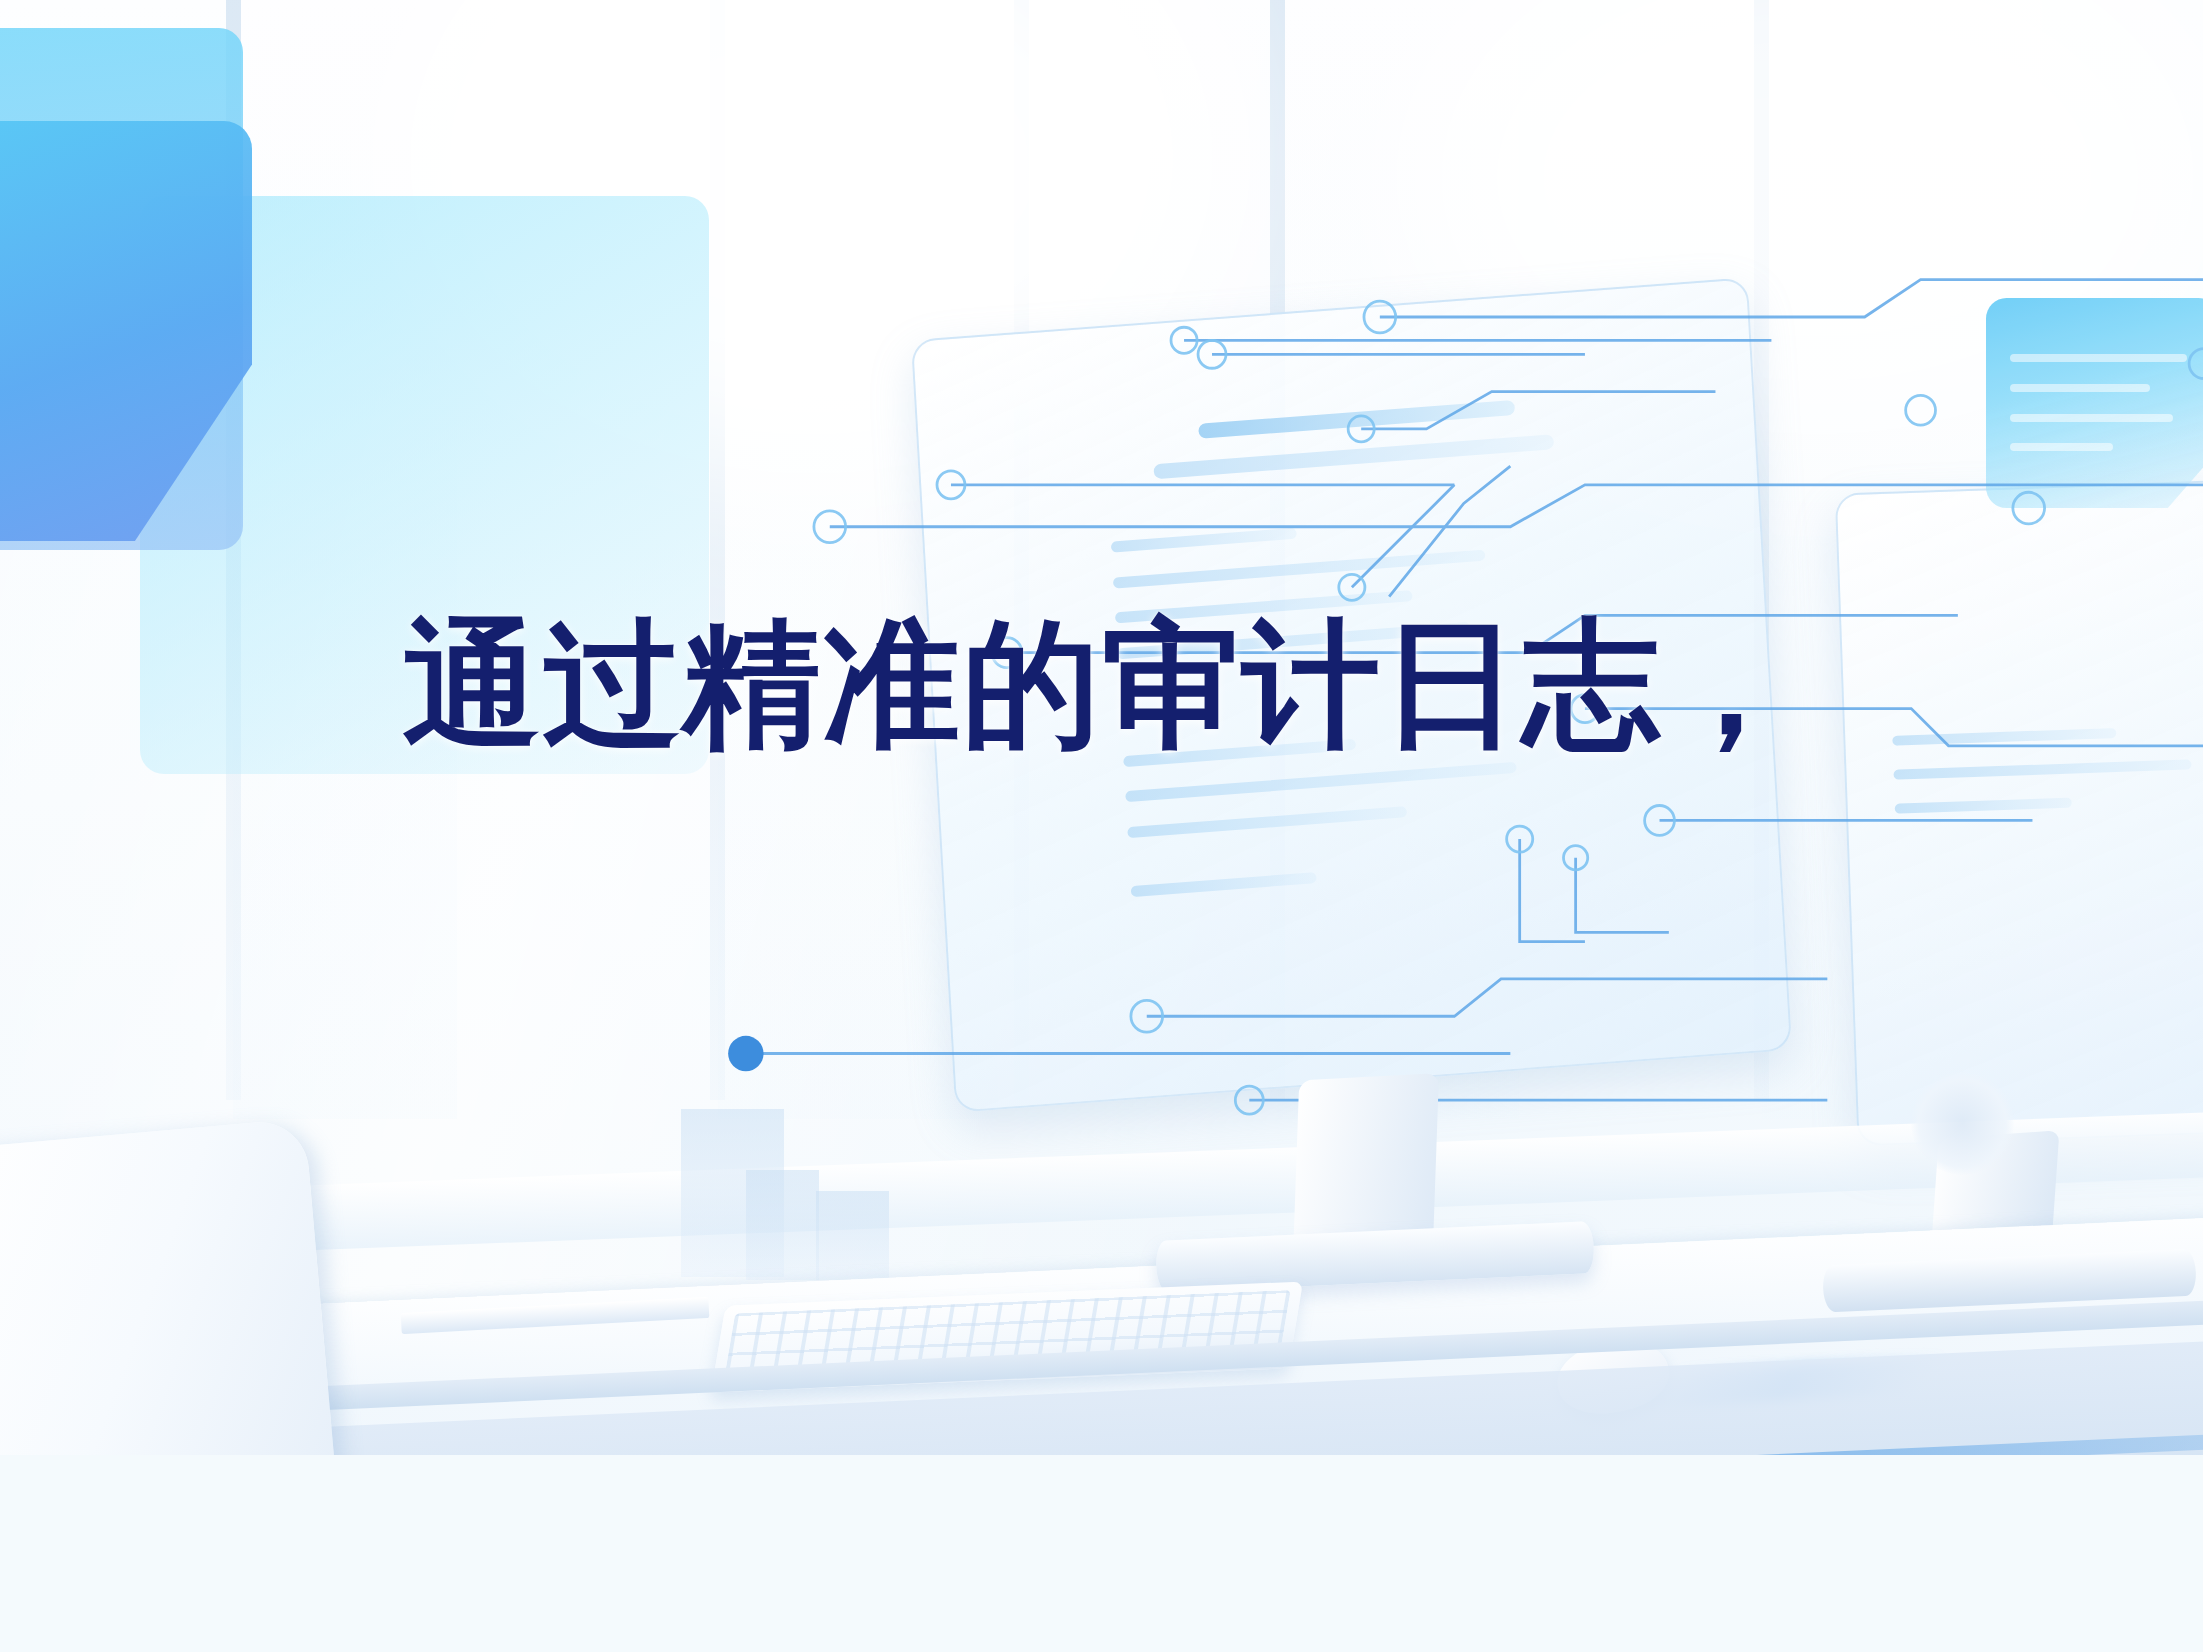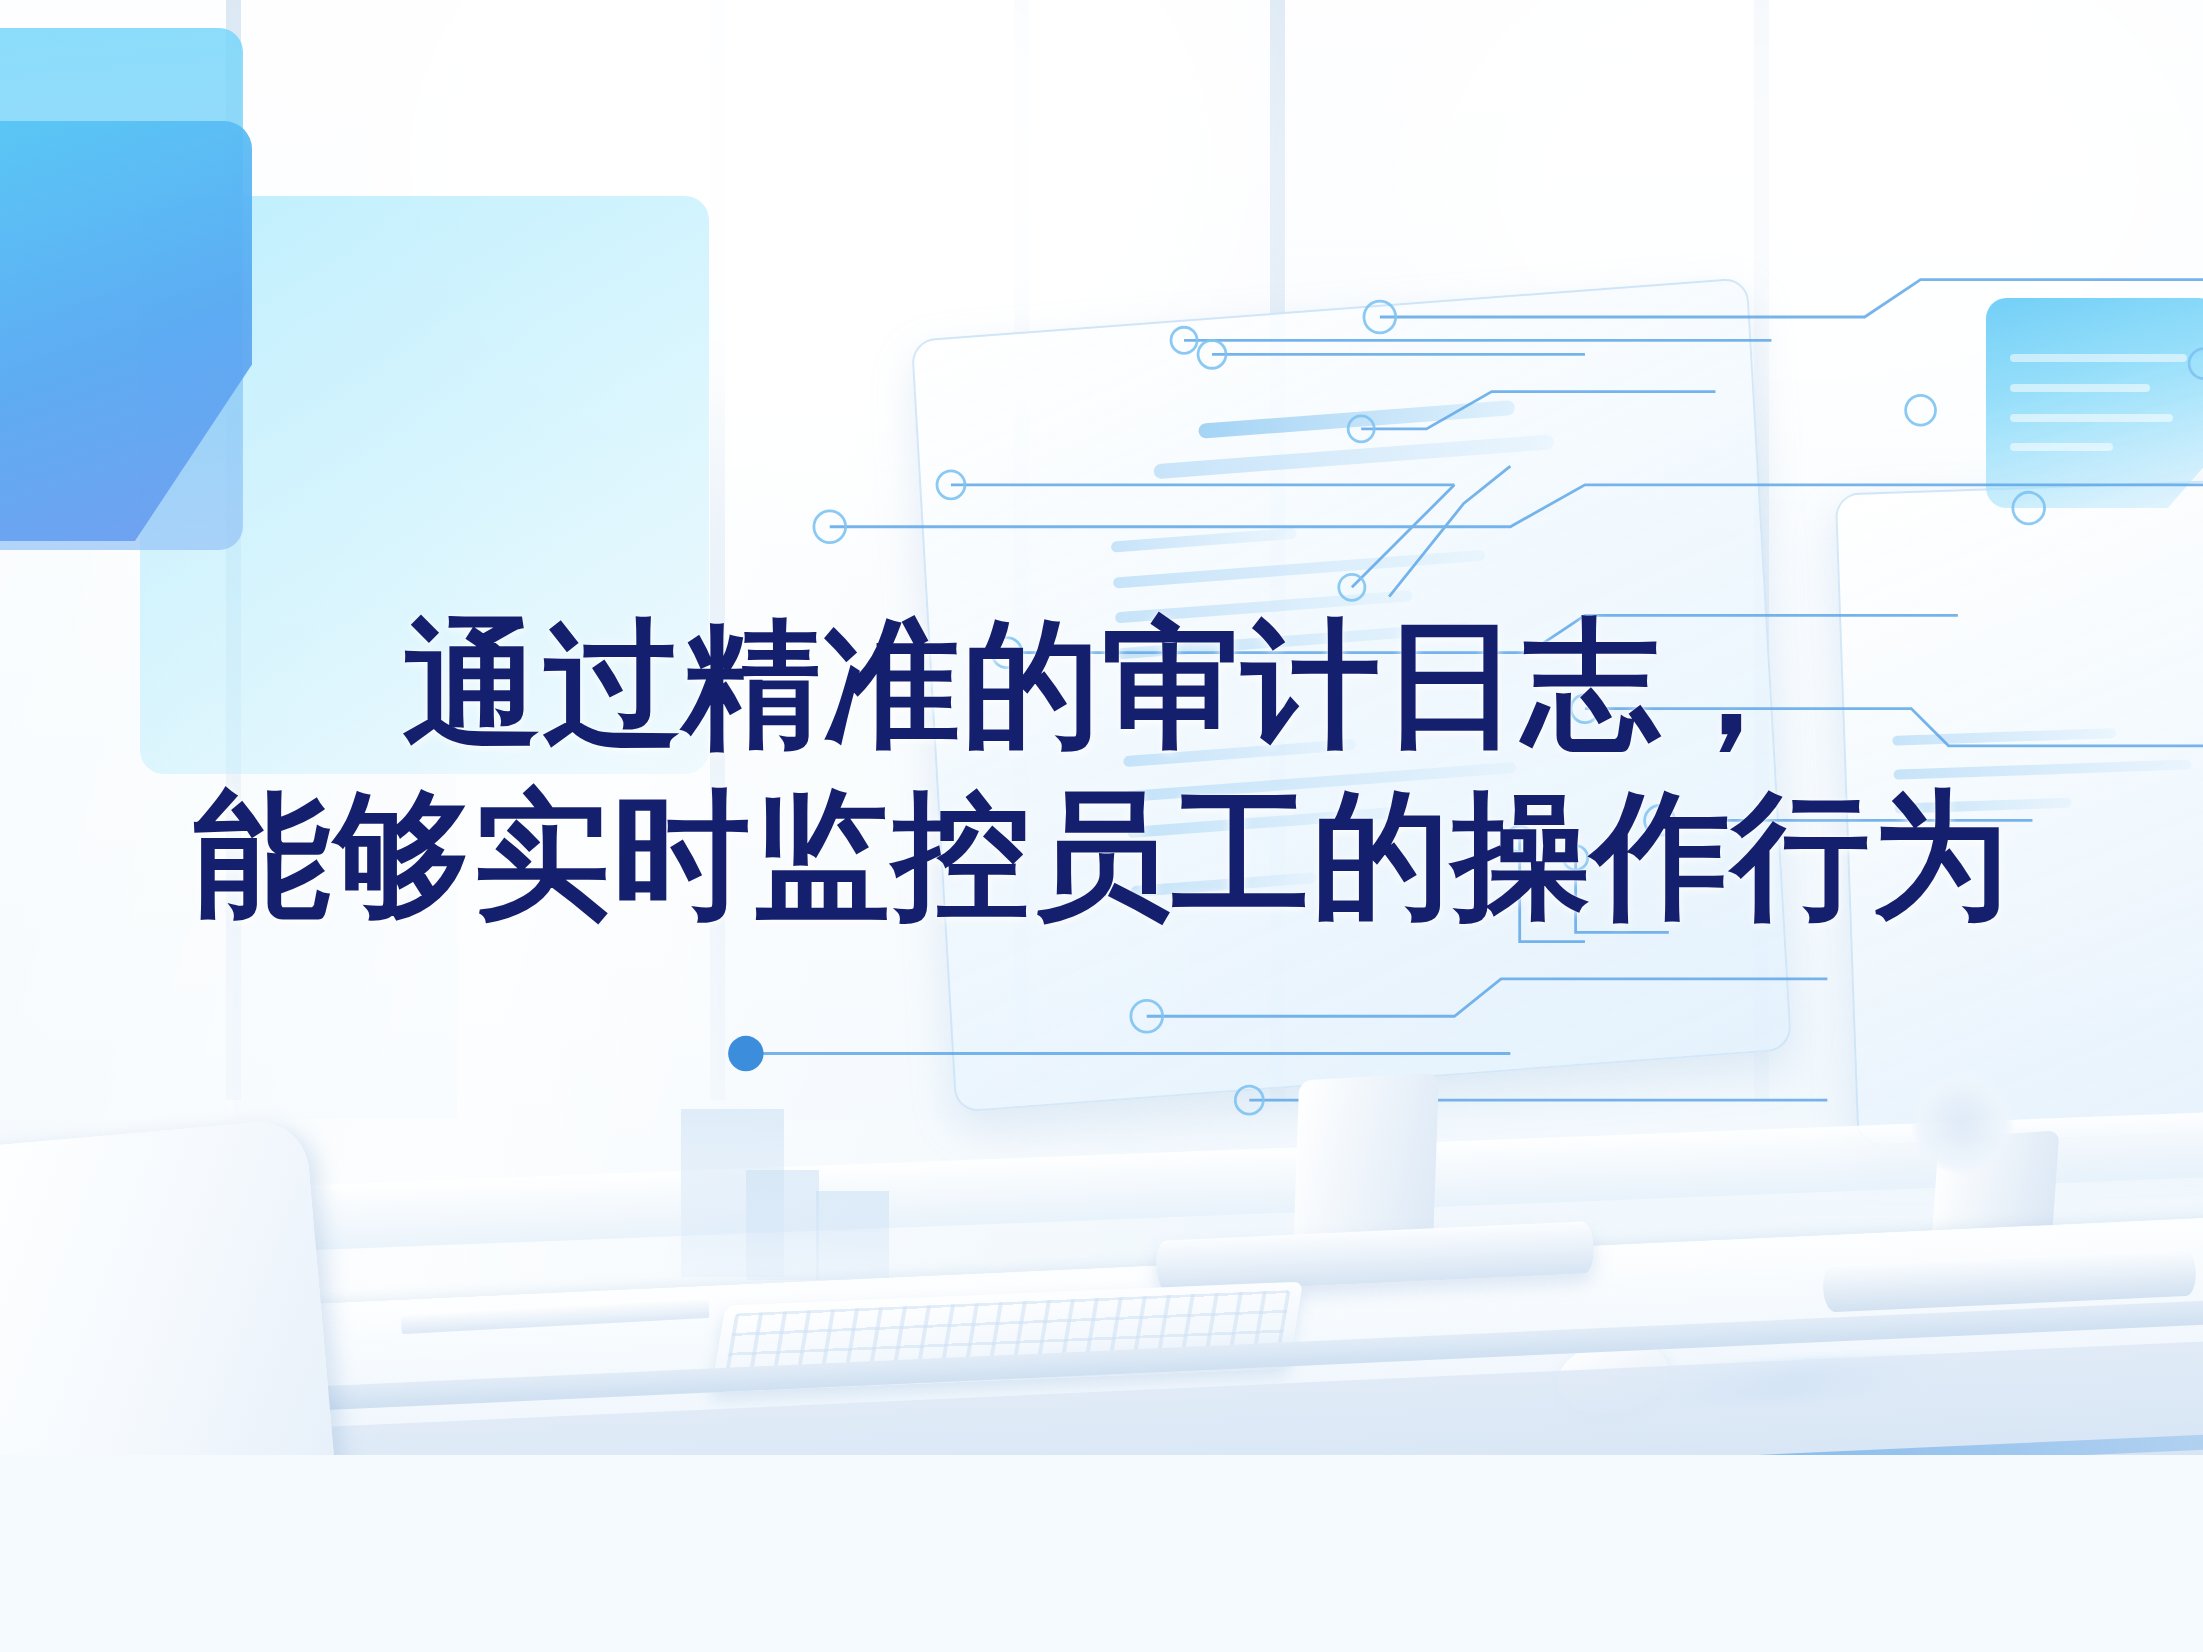--- a/index.html
+++ b/index.html
@@ -367,17 +367,16 @@
   <div class="desk-edge"></div>
   <div class="desk-front"></div>
   <div class="desk-stripe" style="top:1484px; width:2387px;"></div>
   <div class="desk-stripe" style="top:1602px; width:2387px; opacity:.75;"></div>
 
   <div class="chair-arm"></div>
   <div class="chair-back"></div>
 
   <div id="headline">
     <div class="line line-1">通过精准的审计日志，</div>
-    <div class="line line-2">能够实时监控员工的操作行为</div>
   </div>
 
 </div>
 
 
 </body></html>

